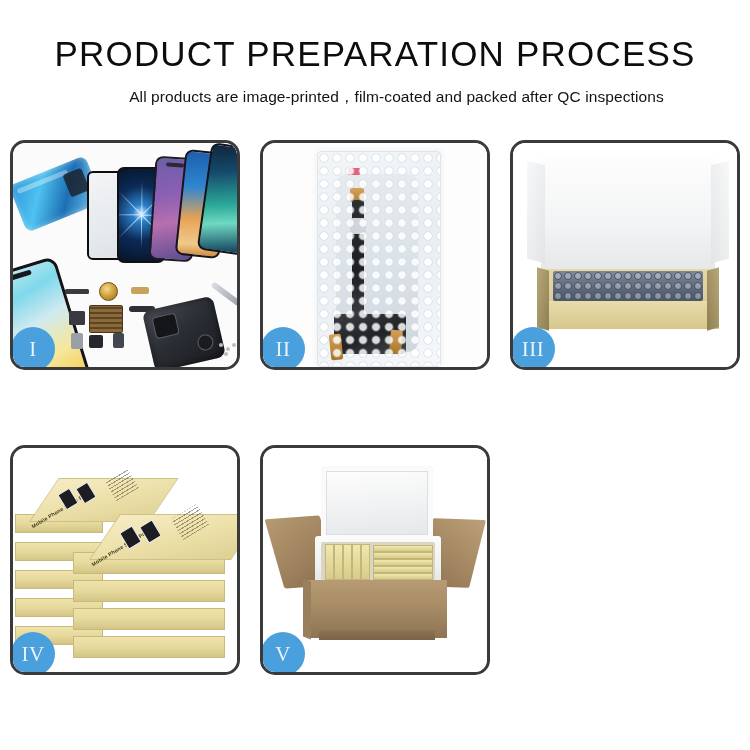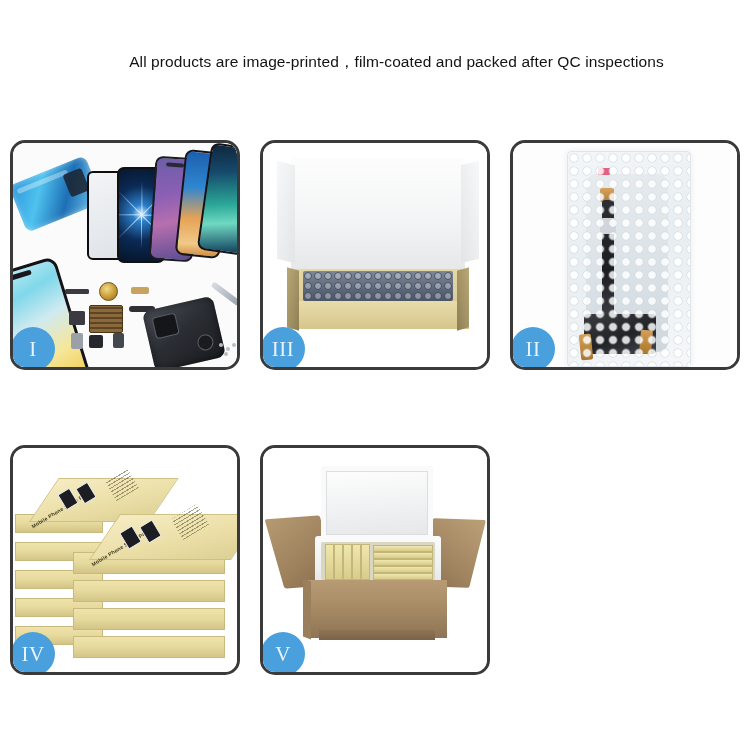--- a/index.html
+++ b/index.html
@@ -365,20 +365,21 @@
     position:absolute; background:rgba(120,98,68,.55);
   }
   .c6-tape{
     position:absolute; background:rgba(150,128,95,.75);
   }
 </style>
 </head>
 <body>
 
 <div class="header">
+  <div class="title">PRODUCT PREPARATION PROCESS</div>
   <div class="subtitle">All products are image-printed，film-coated and packed after QC inspections</div>
 </div>
 
 <div class="grid">
 
   <div class="panel">
     <div class="panel-inner">
       <div class="p1bg"></div>
       <div class="scr-blue"></div>
       <div class="scr-glass"></div>
@@ -413,46 +414,46 @@
           <i style="left:7px;top:4px;"></i>
           <i style="left:13px;top:0;"></i>
           <i style="left:5px;top:9px;"></i>
       </div>
     </div>
     <div class="badge">I</div>
   </div>
 
   <div class="panel">
     <div class="panel-inner">
-      <div class="p3bg"></div>
-      <div class="lid3"></div>
-      <div class="tray3"></div>
-      <div class="wrap3"></div>
-      <div class="tray3-front"></div>
-      <div class="tray3-lwall"></div>
-      <div class="tray3-rwall"></div>
-    </div>
-    <div class="badge">III</div>
-  </div>
-
-  <div class="panel">
-    <div class="panel-inner">
       <div class="p2bg"></div>
       <div class="bubblepack">
         <div class="innerscreen"></div>
         <div class="pinktag"></div>
         <div class="flextab"></div>
         <div class="flexcable"></div>
         <div class="botconn"></div>
         <div class="gold-l"></div>
         <div class="gold-r"></div>
         <div class="bubbleoverlay"></div>
       </div>
     </div>
     <div class="badge">II</div>
+  </div>
+
+  <div class="panel">
+    <div class="panel-inner">
+      <div class="p3bg"></div>
+      <div class="lid3"></div>
+      <div class="tray3"></div>
+      <div class="wrap3"></div>
+      <div class="tray3-front"></div>
+      <div class="tray3-lwall"></div>
+      <div class="tray3-rwall"></div>
+    </div>
+    <div class="badge">III</div>
   </div>
 
   <div class="panel">
     <div class="panel-inner">
       <div class="p4bg"></div>
       <div class="stackwrap">
 
         <div class="sbox" style="left:2px;top:66px;width:86px;height:17px;"></div>
         <div class="sbox" style="left:2px;top:94px;width:86px;height:17px;"></div>
         <div class="sbox" style="left:2px;top:122px;width:86px;height:17px;"></div>

